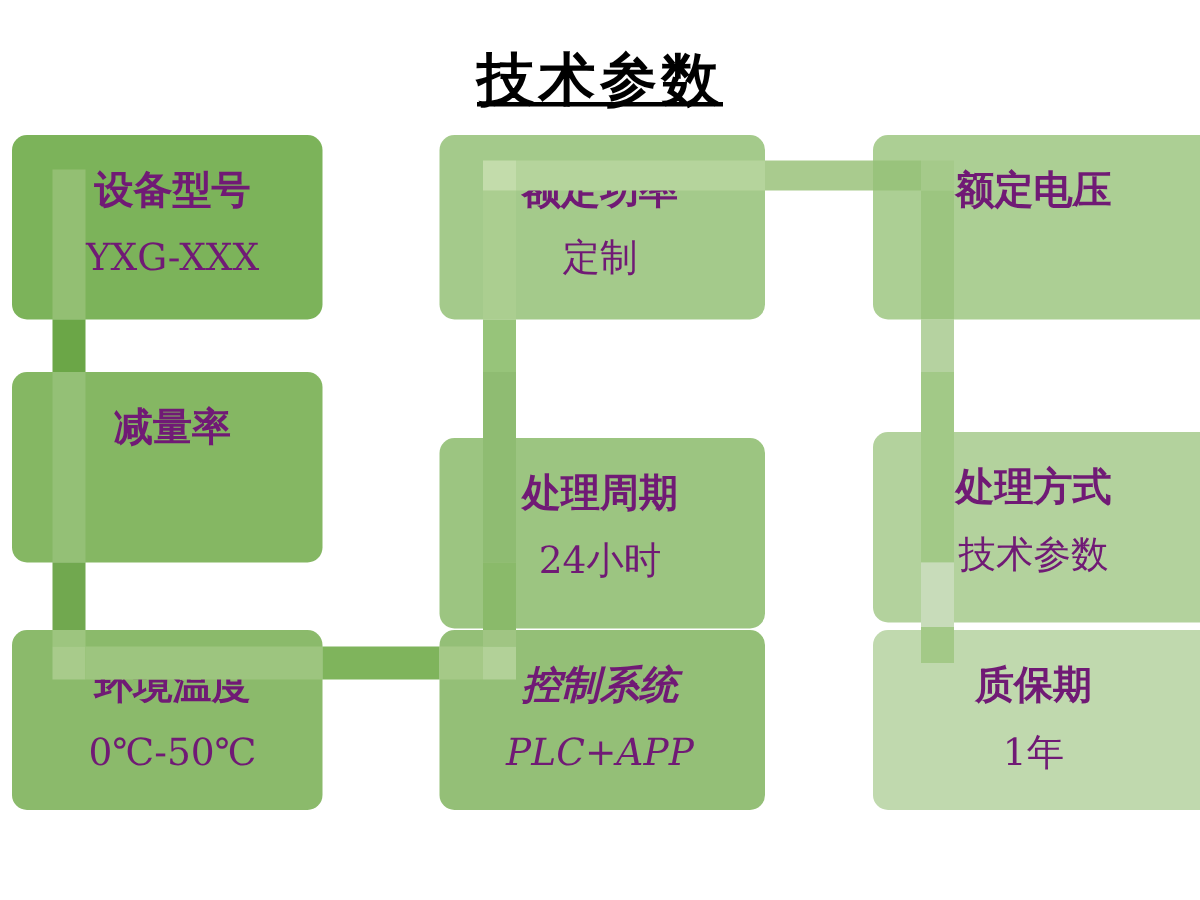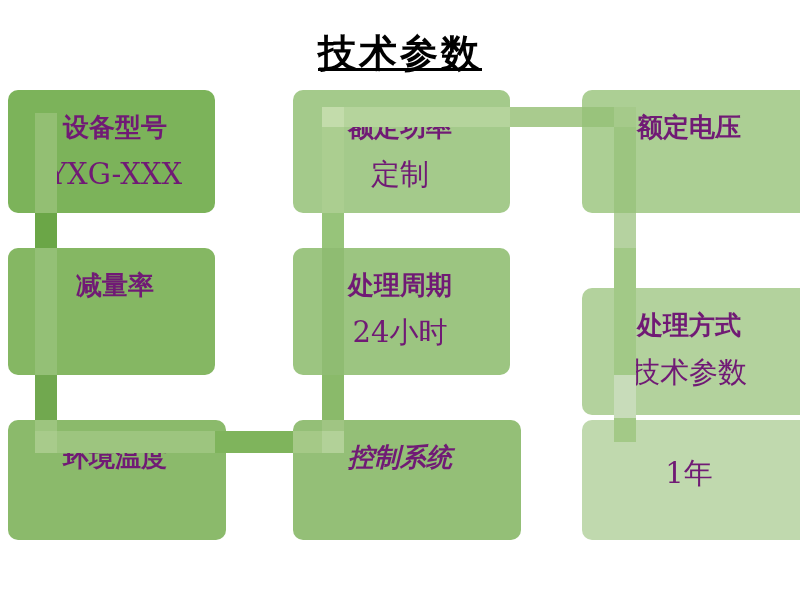--- a/index.html
+++ b/index.html
@@ -12,27 +12,27 @@
     text-align:center; font-family:"Liberation Sans","DejaVu Sans",sans-serif;
     font-size:38px; font-weight:600; letter-spacing:3px; color:#000000;text-decoration:underline;
   }
   .pbox { position:absolute; border-radius:10px; z-index:1; }
   
   .c0 { left:8px;   width:207px; }
   .c1 { left:293px; width:217px; }
   .c2 { left:582px; width:233px; }
   .r0 { top:90px;  height:123px; }
   .r1 { top:248px; height:127px; }
-  .r2 { top:420px; height:120px;padding-left:11px; }
+  .r2 { top:420px; height:120px; }
   .txt {
     position:absolute; left:26px; top:22px; width:162px;
     text-align:center; color:#701a75; z-index:3;
   }
   .lbl { font-size:26px; font-weight:bold; line-height:1.2; }
-  .val { font-size:29px; font-weight:normal; margin-top:14px; line-height:1.2; }
+  .val { font-size:25px; font-weight:normal; margin-top:14px; line-height:1.2; }
   .seg { position:absolute; z-index:2; }
 </style>
 </head>
 <body>
 
 <div class="stage">
   <h1 class="slide-title">技术参数</h1>
 
   <div class="pbox c0 r0" style="background: rgb(124, 179, 90); color: rgb(255, 255, 255);">
     <div class="txt">
@@ -49,44 +49,47 @@
   <div class="pbox c2 r0" style="background: rgb(172, 207, 148); color: rgb(255, 255, 255);">
     <div class="txt">
       <div class="lbl">额定电压</div>
     </div>
   </div>
   <div class="pbox c0 r1" style="background: rgb(133, 183, 99); color: rgb(255, 255, 255); text-decoration: underline;">
     <div class="txt">
       <div class="lbl">减量率</div>
     </div>
   </div>
-  <div class="pbox c1 r1" style="background: rgb(156, 197, 129); color: rgb(255, 255, 255);">
+  <div class="pbox c1 r1" style="background: rgb(156, 197, 129); color: rgb(255, 255, 255); margin-top: 44px;">
     <div class="txt">
       <div class="lbl">处理周期</div>
       <div class="val">24小时</div>
     </div>
   </div>
   <div class="pbox c2 r1" style="background: rgb(179, 210, 157); color: rgb(255, 255, 255); margin-top: 40px;">
     <div class="txt">
       <div class="lbl">处理方式</div>
       <div class="val">技术参数</div>
     </div>
   </div>
   <div class="pbox c0 r2" style="background: rgb(139, 186, 107); color: rgb(255, 255, 255);">
     <div class="txt">
       <div class="lbl">环境温度</div>
+      <div class="val">0℃-50℃</div>
     </div>
   </div>
   <div class="pbox c1 r2" style="background: rgb(148, 191, 119); color: rgb(255, 255, 255); font-style: italic;">
     <div class="txt">
       <div class="lbl">控制系统</div>
+      <div class="val">PLC+APP</div>
     </div>
   </div>
   <div class="pbox c2 r2" style="background: rgb(192, 217, 174); color: rgb(255, 255, 255);">
     <div class="txt">
+      <div class="lbl">质保期</div>
       <div class="val">1年</div>
     </div>
   </div>
 <div class="seg" style="left: 35px; top: 113px; width: 22px; height: 100px; background: rgb(147, 191, 115);"></div>
     <div class="seg" style="left: 35px; top: 213px; width: 22px; height: 35px; background: rgb(107, 166, 71);"></div>
     <div class="seg" style="left: 35px; top: 248px; width: 22px; height: 127px; background: rgb(148, 192, 118);"></div>
     <div class="seg" style="left: 35px; top: 375px; width: 22px; height: 45px; background: rgb(113, 168, 79);"></div>
     <div class="seg" style="left: 35px; top: 420px; width: 22px; height: 11px; background: rgb(157, 197, 127);"></div>
     <div class="seg" style="left: 35px; top: 431px; width: 22px; height: 22px; background: rgb(168, 203, 139);"></div>
     <div class="seg" style="left: 57px; top: 431px; width: 158px; height: 22px; background: rgb(157, 197, 127);"></div>

